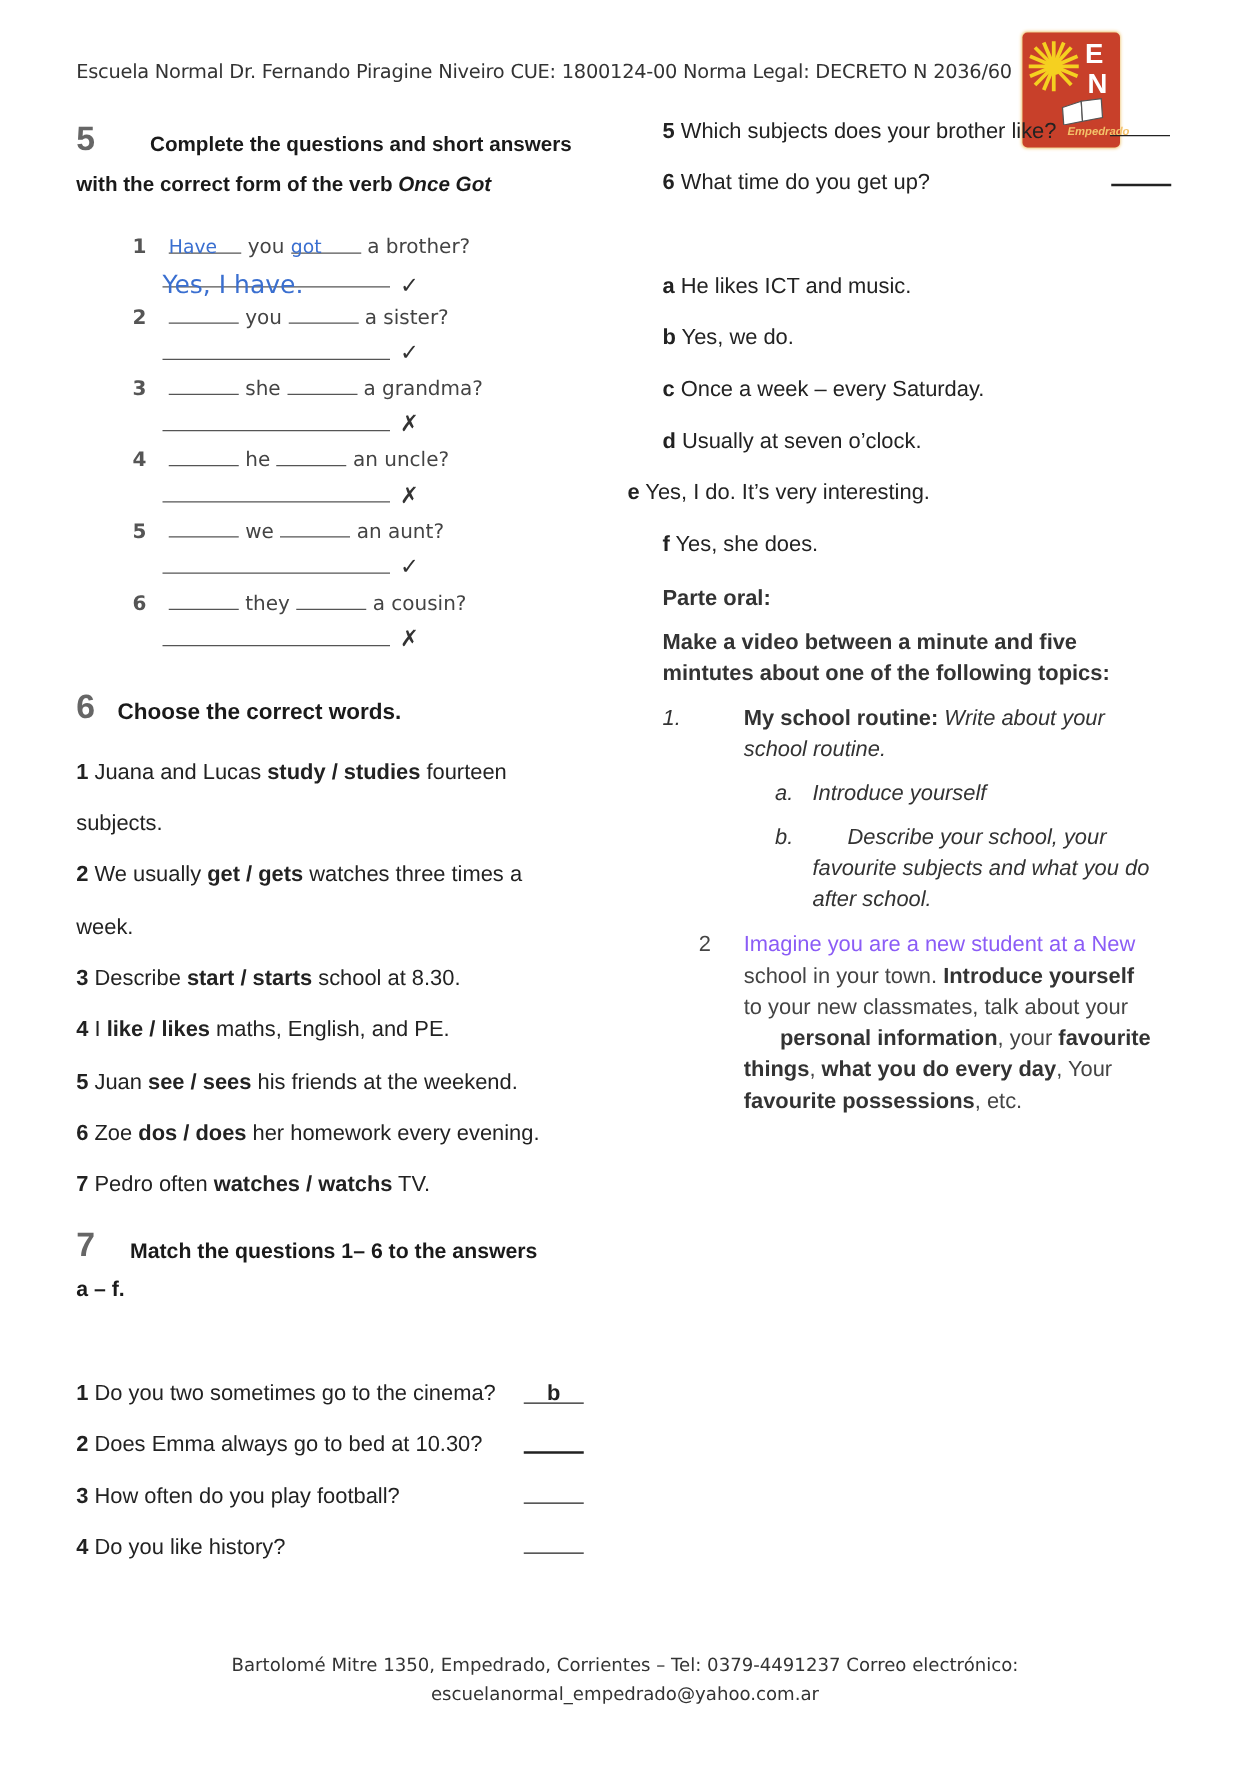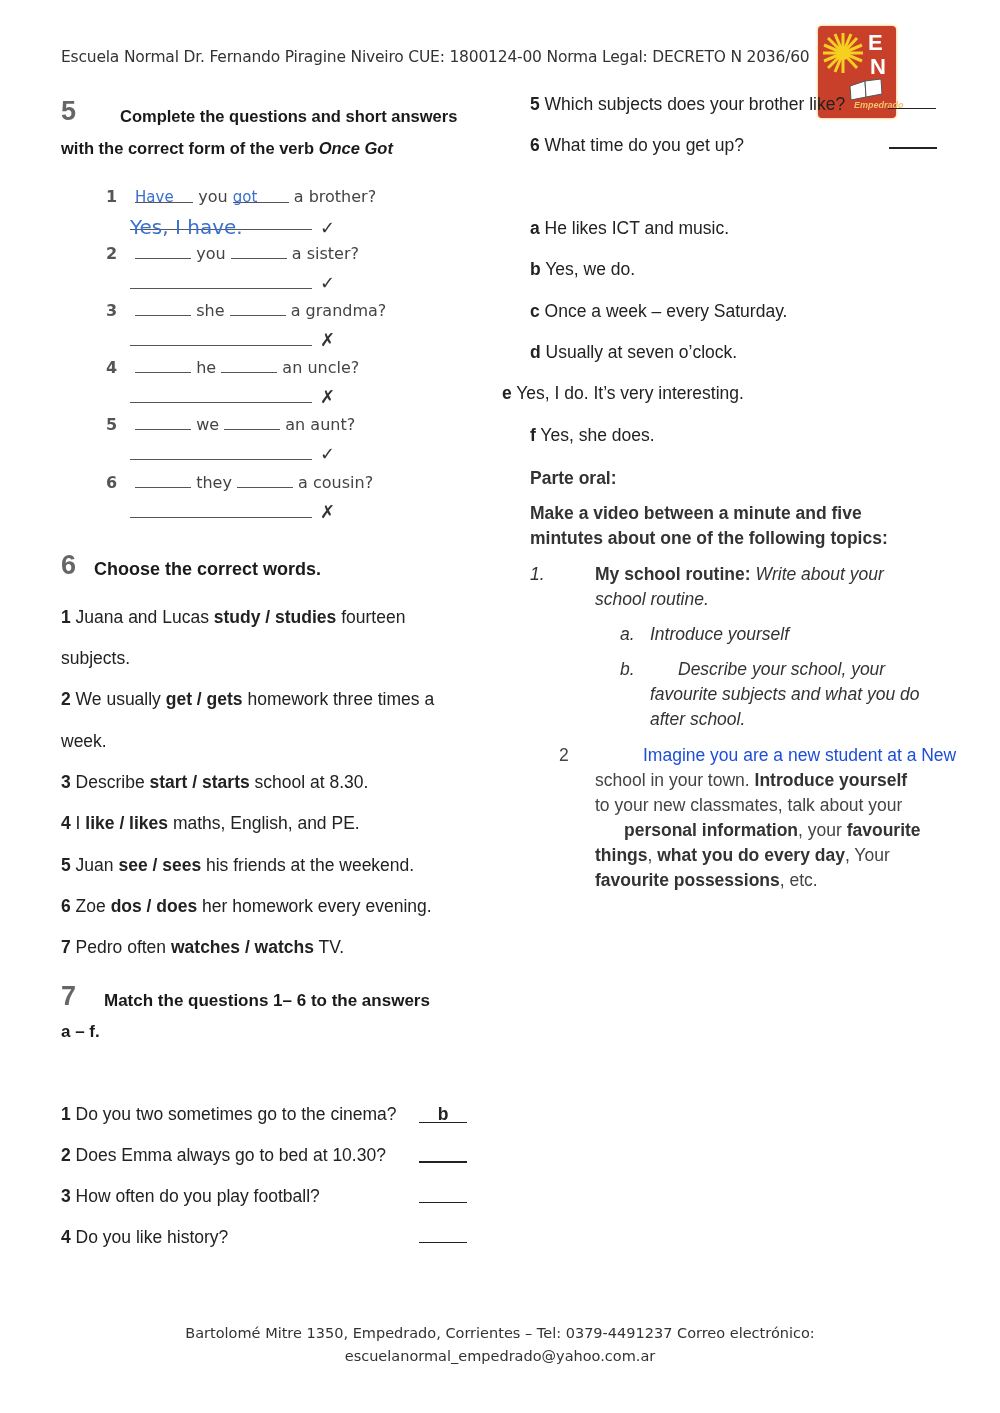--- a/index.html
+++ b/index.html
@@ -143,21 +143,21 @@
 <div class="abs ex5" style="left:130px;top:501px;">
   <span class="blank" style="width:182px;"></span><span class="mark">✗</span>
 </div>
 
 <div class="abs sec-num" style="left:61px;top:550px;">6</div>
 <div class="abs hdr-bold" style="left:94px;top:559px;font-size:18px;">Choose the correct words.</div>
 
 <div class="abs txt" style="left:61px;top:607px;"><b>1</b><span> Juana and Lucas </span><b>study / studies</b><span> fourteen</span></div>
 <div class="abs txt" style="left:61px;top:648px;">subjects.</div>
 
-<div class="abs txt" style="left:61px;top:689px;"><b>2</b><span> We usually </span><b>get / gets</b><span> homework three times a</span></div>
+<div class="abs txt" style="left:61px;top:689px;"><b>2</b><span> We usually </span><b>get / gets</b><span> watches three times a</span></div>
 <div class="abs txt" style="left:61px;top:731px;">week.</div>
 
 <div class="abs txt" style="left:61px;top:772px;"><b>3</b><span> Describe </span><b>start / starts</b><span> school at 8.30.</span></div>
 
 <div class="abs txt" style="left:61px;top:813px;"><b>4</b><span> I </span><b>like / likes</b><span> maths, English, and PE.</span></div>
 
 <div class="abs txt" style="left:61px;top:855px;"><b>5</b><span> Juan </span><b>see / sees</b><span> his friends at the weekend.</span></div>
 
 <div class="abs txt" style="left:61px;top:896px;"><b>6</b><span> Zoe </span><b>dos / does</b><span> her homework every evening.</span></div>
 
@@ -202,21 +202,21 @@
 
 <div class="abs txt italic-gray" style="left:620px;top:624px;">a.</div>
 <div class="abs txt italic-gray" style="left:650px;top:624px;">Introduce yourself</div>
 
 <div class="abs txt italic-gray" style="left:620px;top:659px;">b.</div>
 <div class="abs txt italic-gray" style="left:650px;top:659px;margin-left:28px;">Describe your school, your</div>
 <div class="abs txt italic-gray" style="left:650px;top:684px;">favourite subjects and what you do</div>
 <div class="abs txt italic-gray" style="left:650px;top:709px;">after school.</div>
 
 <div class="abs txt" style="left:559px;top:745px;color:#444;">2</div>
-<div class="abs txt" style="left:595px;top:745px;color:#1d4ed8;margin-left:48px;">Imagine you are a new student at a New</div>
+<div class="abs txt" style="left:595px;top:745px;color:#8b5cf6;">Imagine you are a new student at a New</div>
 <div class="abs txt" style="left:595px;top:770px;color:#444;"><span>school in your town. </span><b style="color:#333">Introduce yourself</b></div>
 <div class="abs txt" style="left:595px;top:795px;color:#444;">to your new classmates, talk about your</div>
 <div class="abs txt" style="left:595px;top:820px;color:#444;margin-left:29px;"><b style="color:#333">personal information</b><span>, your </span><b style="color:#333">favourite</b></div>
 <div class="abs txt" style="left:595px;top:845px;color:#444;"><b style="color:#333">things</b><span>, </span><b style="color:#333">what you do every day</b><span>, Your</span></div>
 <div class="abs txt" style="left:595px;top:870px;color:#444;"><b style="color:#333">favourite possessions</b><span>, etc.</span></div>
 
 <div class="abs" style="left:0;width:1000px;top:1325px;text-align:center;font-family:'DejaVu Sans',sans-serif;font-size:14.5px;color:#333;">Bartolomé Mitre 1350, Empedrado, Corrientes – Tel: 0379-4491237 Correo electrónico:</div>
 <div class="abs" style="left:0;width:1000px;top:1348px;text-align:center;font-family:'DejaVu Sans',sans-serif;font-size:14.5px;color:#333;">escuelanormal_empedrado@yahoo.com.ar</div>
 
 </body></html>

